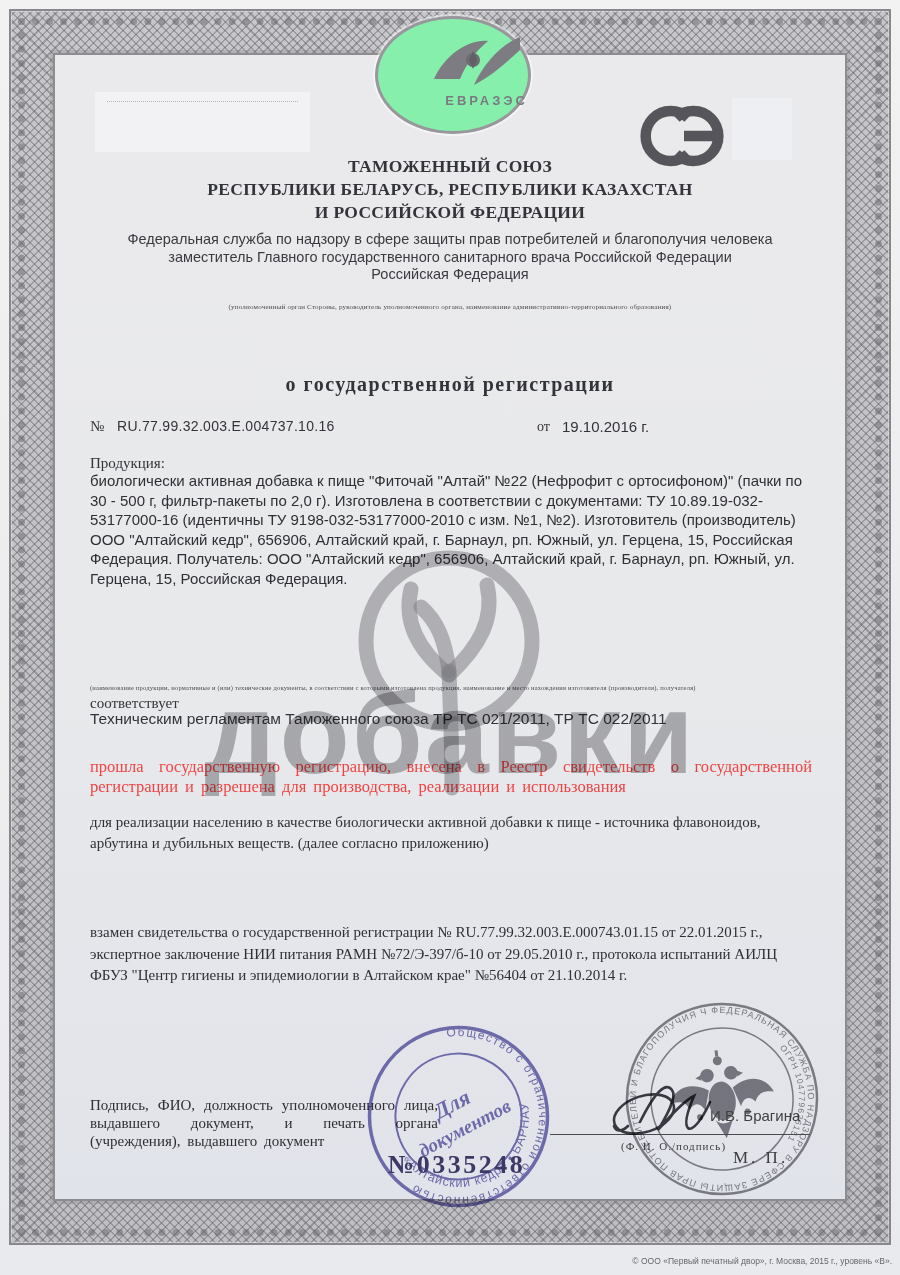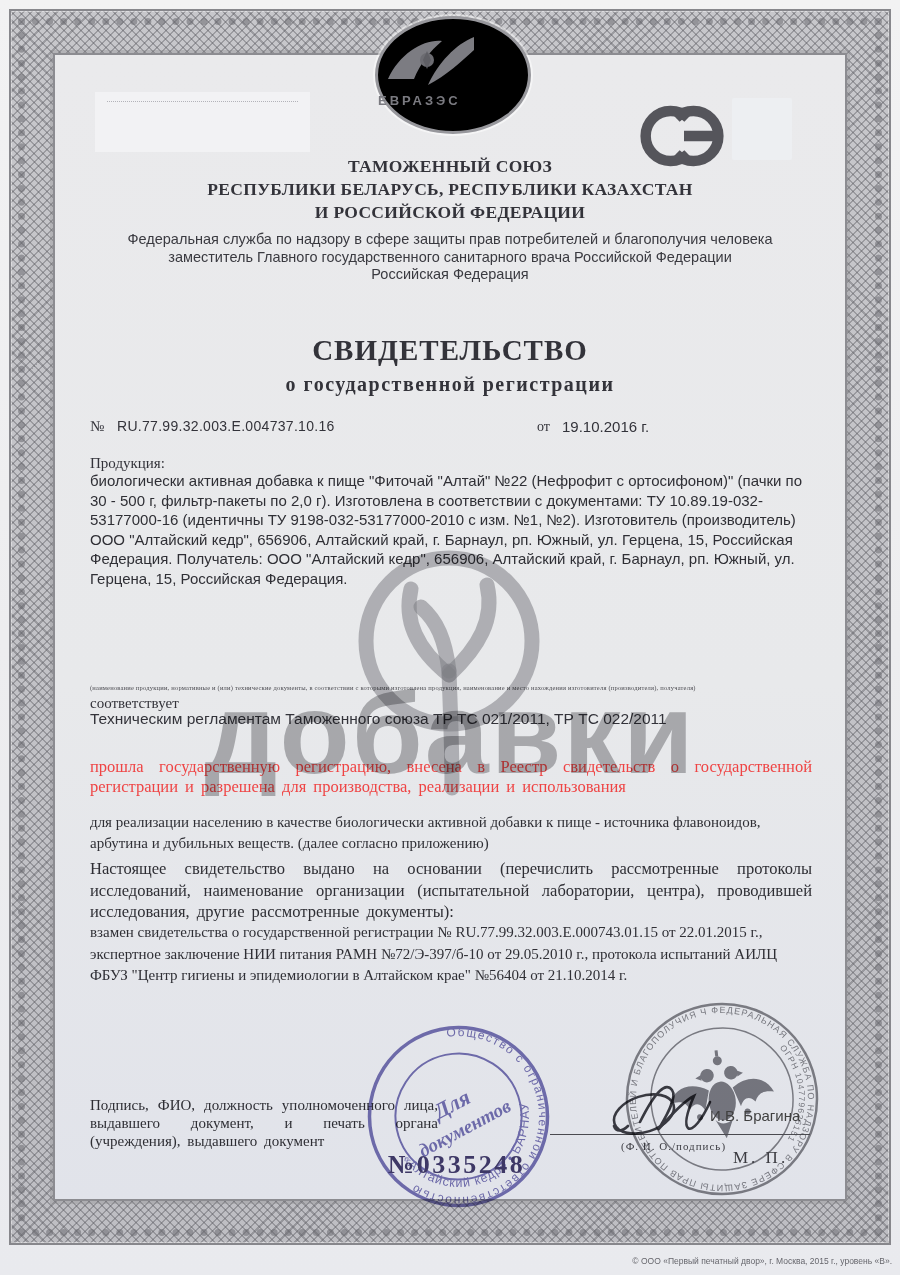--- a/index.html
+++ b/index.html
@@ -22,23 +22,23 @@
   .frame-band::before{content:"";position:absolute;inset:7px;border:7px dotted rgba(108,108,114,.55);}
   .frame-paper{
     position:absolute;left:53px;right:53px;top:53px;bottom:74px;
     background:linear-gradient(180deg,#eaeaec 0%,#e8e9eb 55%,#e1e3ea 100%);
     border:2px solid #8c8c91;
     box-shadow:0 0 0 3px rgba(128,128,134,.28);
   }
   
   .eurasec{
     position:absolute;left:375px;top:16px;width:150px;height:112px;
-    background:#000000;border:3px solid #97979c;border-radius:50%;
+    background:#86efac;border:3px solid #97979c;border-radius:50%;
     box-shadow:0 0 0 2px rgba(255,255,255,.5);
-    display:flex;flex-direction:column;align-items:flex-start;z-index:5;
+    display:flex;flex-direction:column;align-items:flex-end;z-index:5;
   }
   .eurasec-label{margin-top:4px;font-family:"Liberation Sans",sans-serif;font-weight:bold;
     font-size:13px;letter-spacing:3px;color:#7a7a80;}
   .ce-wrap{position:absolute;left:632px;top:100px;z-index:4;}
   .light-rect{position:absolute;left:732px;top:98px;width:60px;height:62px;background:#edeff2;border-radius:2px;z-index:3;}
   .faded-area{position:absolute;left:95px;top:92px;width:215px;height:60px;background:rgba(243,243,246,.85);z-index:3;}
   .faded-area div{height:0;border-top:1px dotted #b3b3b9;margin:9px 12px 0 12px;}
   
   .abs{position:absolute;z-index:6;}
   .center{text-align:center;}
@@ -106,42 +106,41 @@
   <div class="light-rect"></div>
 
   <div class="abs center" style="left:90px;top:155px;width:720px;">
     <div class="hline">ТАМОЖЕННЫЙ СОЮЗ</div>
     <div class="hline">РЕСПУБЛИКИ БЕЛАРУСЬ, РЕСПУБЛИКИ КАЗАХСТАН</div>
     <div class="hline">И РОССИЙСКОЙ ФЕДЕРАЦИИ</div>
     <div class="org" style="margin-top:7px">Федеральная служба по надзору в сфере защиты прав потребителей и благополучия человека</div>
     <div class="org">заместитель Главного государственного санитарного врача Российской Федерации</div>
     <div class="org">Российская Федерация</div>
   </div>
-
-  <div class="abs center doc-title" style="left:90px;top:334px;width:720px;">СВИДЕТЕЛЬСТВО</div>
+  <div class="abs center tinycap" style="left:90px;top:303px;width:720px;">(уполномоченный орган Стороны, руководитель уполномоченного органа, наименование административно-территориального образования)</div>
+
   <div class="abs center doc-sub" style="left:90px;top:373px;width:720px;">о государственной регистрации</div>
 
   <div class="abs" style="left:90px;top:418px;font-size:15px;">№</div>
   <div class="abs sans" style="left:117px;top:418px;font-size:14px;letter-spacing:.3px;">RU.77.99.32.003.E.004737.10.16</div>
   <div class="abs" style="left:537px;top:419px;font-size:14px;">от</div>
   <div class="abs sans" style="left:562px;top:418px;font-size:15px;">19.10.2016 г.</div>
 
   <div class="abs" style="left:90px;top:456px;width:724px;">
     <div style="font-size:15px;line-height:15px;">Продукция:</div>
     <div class="sans body15">биологически активная добавка к пище "Фиточай "Алтай" №22 (Нефрофит с ортосифоном)" (пачки по 30 - 500 г, фильтр-пакеты по 2,0 г). Изготовлена в соответствии с документами: ТУ 10.89.19-032-53177000-16 (идентичны ТУ 9198-032-53177000-2010 с изм. №1, №2). Изготовитель (производитель) ООО "Алтайский кедр", 656906, Алтайский край, г. Барнаул, рп. Южный, ул. Герцена, 15, Российская Федерация.  Получатель: ООО "Алтайский кедр", 656906, Алтайский край, г. Барнаул, рп. Южный, ул. Герцена, 15, Российская Федерация.</div>
   </div>
   <div class="abs tinycap" style="left:90px;top:684px;width:724px;font-size:6.5px;text-align:justify;">(наименование продукции, нормативные и (или) технические документы, в соответствии с которыми изготовлена продукция, наименование и место нахождения изготовителя (производителя), получателя)</div>
 
   <div class="abs" style="left:90px;top:696px;font-size:15px;line-height:15px;">соответствует</div>
   <div class="abs sans" style="left:90px;top:710px;font-size:15.5px;">Техническим регламентам Таможенного союза ТР ТС 021/2011, ТР ТС 022/2011</div>
 
   <div class="abs serifpara" style="left:90px;top:757px;width:722px;">прошла государственную регистрацию, внесена в Реестр свидетельств о государственной регистрации и разрешена для производства, реализации и использования</div>
   <div class="abs sanspara" style="left:90px;top:812px;width:722px;">для реализации населению в качестве биологически активной добавки к пище - источника флавоноидов, арбутина и дубильных веществ. (далее согласно приложению)</div>
 
-  <div class="abs serifpara2" style="left:90px;top:858px;width:722px;">Настоящее свидетельство выдано на основании (перечислить рассмотренные протоколы исследований, наименование организации (испытательной лаборатории, центра), проводившей исследования, другие рассмотренные документы):</div>
   <div class="abs sanspara" style="left:90px;top:922px;width:722px;line-height:21.5px;">взамен свидетельства о государственной регистрации № RU.77.99.32.003.Е.000743.01.15 от 22.01.2015 г., экспертное заключение НИИ питания РАМН №72/Э-397/б-10 от 29.05.2010 г., протокола испытаний АИЛЦ ФБУЗ "Центр гигиены и эпидемиологии в Алтайском крае" №56404 от 21.10.2014 г.</div>
 
 
   <div class="abs serifpara2" style="left:90px;top:1096px;width:348px;font-size:15px;line-height:18px;">Подпись, ФИО, должность уполномоченного лица, выдавшего документ, и печать органа (учреждения), выдавшего документ</div>
   <div class="serial">№0335248</div>
   <div class="fio-line"></div>
   <div class="fio-cap">(Ф. И. О./подпись)</div>
   <div class="signer">И.В. Брагина</div>
   <div class="mp">М. П.</div>
 

